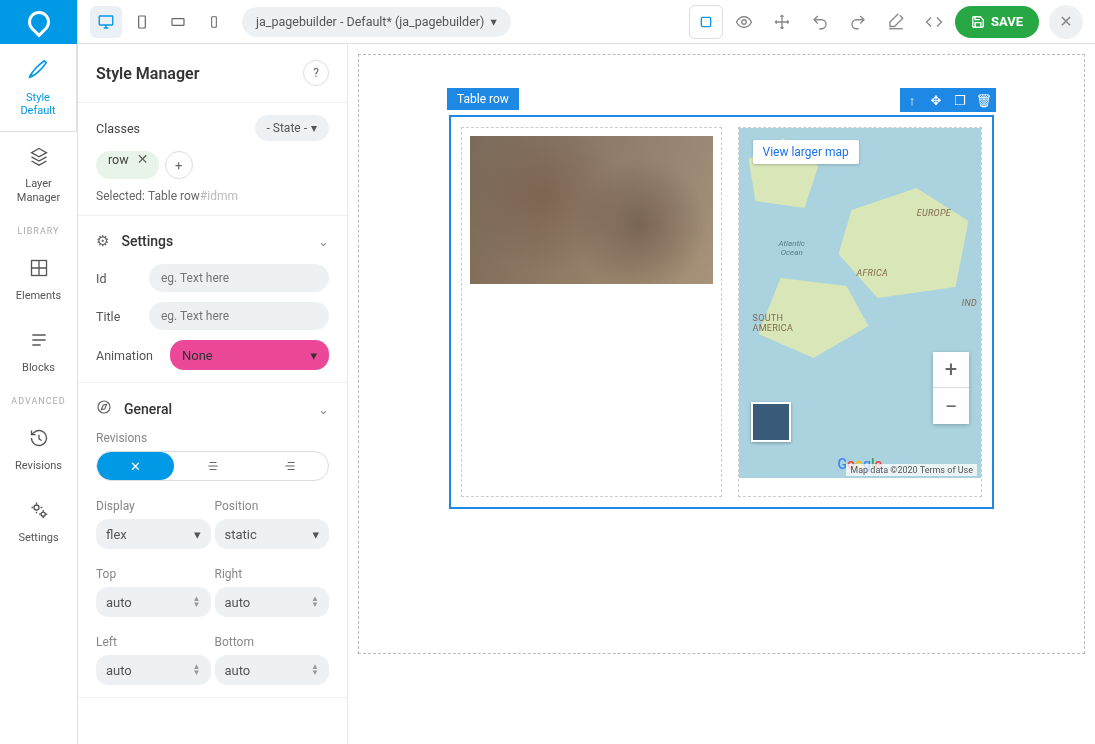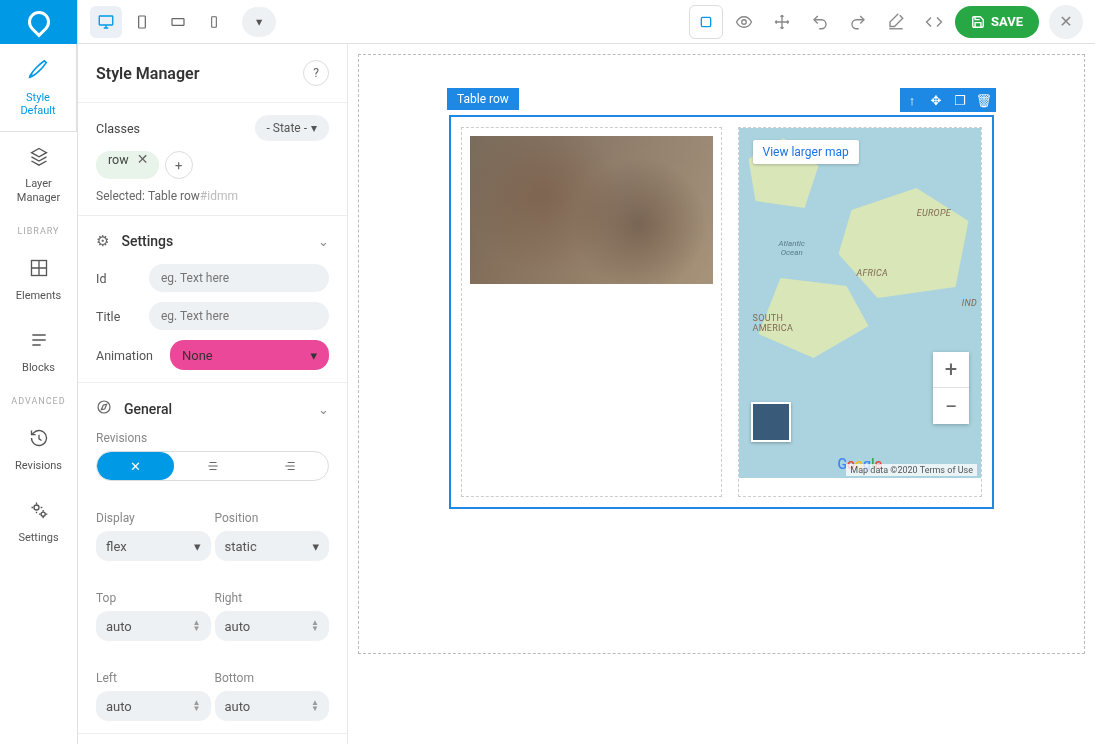--- a/index.html
+++ b/index.html
@@ -43,21 +43,21 @@
 .sec-head .title{font-size:14px;font-weight:500;color:#333;flex:1}
 .sec-head .chev{color:#888}
 .field-row{display:flex;align-items:center;gap:10px;margin-top:10px}
 .field-label{width:64px;font-size:12.5px;color:#555}
 .input-pill{flex:1;background:#eef1f4;border:none;border-radius:14px;height:28px;padding:0 12px;font-size:12px;color:#a16207}
 .select-wide{flex:1;background:#ec4899;border:none;border-radius:14px;height:30px;padding:0 12px;font-size:13px;color:#333;display:flex;align-items:center;justify-content:space-between}
 .sub-label{font-size:12px;color:#888;margin-top:8px;margin-bottom:6px}
 .align-group{display:flex;border:1px solid #ddd;border-radius:20px;overflow:hidden;height:30px}
 .align-seg{flex:1;display:flex;align-items:center;justify-content:center;cursor:pointer;color:#666;font-size:13px}
 .align-seg.active{background:#0099e5;color:#fff;border-radius:20px}
-.two-col{display:flex;gap:4px;margin-top:22px}
+.two-col{display:flex;gap:4px;margin-top:10px}
 .two-col>div{flex:1}
 .spinner{background:#eef1f4;border-radius:12px;height:30px;padding:0 10px;display:flex;align-items:center;justify-content:space-between;font-size:13px;color:#555}
 .spinner-arrows{display:flex;flex-direction:column;font-size:8px;color:#999;line-height:6px}
 .canvas{flex:1;background:#fff;overflow:auto;padding:10px}
 .page-box{border:1px dashed #bbb;min-height:600px;padding:60px 90px 40px 90px;position:relative}
 .row-wrap{position:relative}
 .row-label{position:absolute;top:-27px;left:-2px;background:#1e88e5;color:#fff;font-size:12px;padding:4px 10px}
 .row-toolbar{position:absolute;top:-27px;right:-2px;background:#1e88e5;display:flex}
 .row-toolbar .tbtn{width:24px;height:24px;display:flex;align-items:center;justify-content:center;color:#fff;cursor:pointer;font-size:13px}
 .sel-row{border:2px solid #1e88e5;padding:10px;display:flex;gap:16px}
@@ -166,20 +166,21 @@
         <svg width="18" height="16" viewBox="0 0 24 24" fill="none" stroke="currentColor" stroke-width="1.8">
           <rect x="3" y="7" width="18" height="10" rx="1"></rect>
         </svg>
       </div>
     <div class="device-btn">
         <svg width="14" height="16" viewBox="0 0 24 24" fill="none" stroke="currentColor" stroke-width="1.8">
           <rect x="8" y="3" width="8" height="18" rx="1"></rect>
         </svg>
       </div>
     <div class="page-select">
+      <span>ja_pagebuilder - Default* (ja_pagebuilder)</span>
       <span>▾</span>
     </div>
     <div class="tb-spacer"></div>
     <div class="tb-icon boxed" style="color:#0099e5">
         <svg width="16" height="16" viewBox="0 0 24 24" fill="none" stroke="currentColor" stroke-width="2">
           <rect x="5" y="5" width="14" height="14" rx="2"></rect>
         </svg>
       </div>
     <div class="tb-icon">
         <svg width="18" height="18" viewBox="0 0 24 24" fill="none" stroke="currentColor" stroke-width="1.8">

